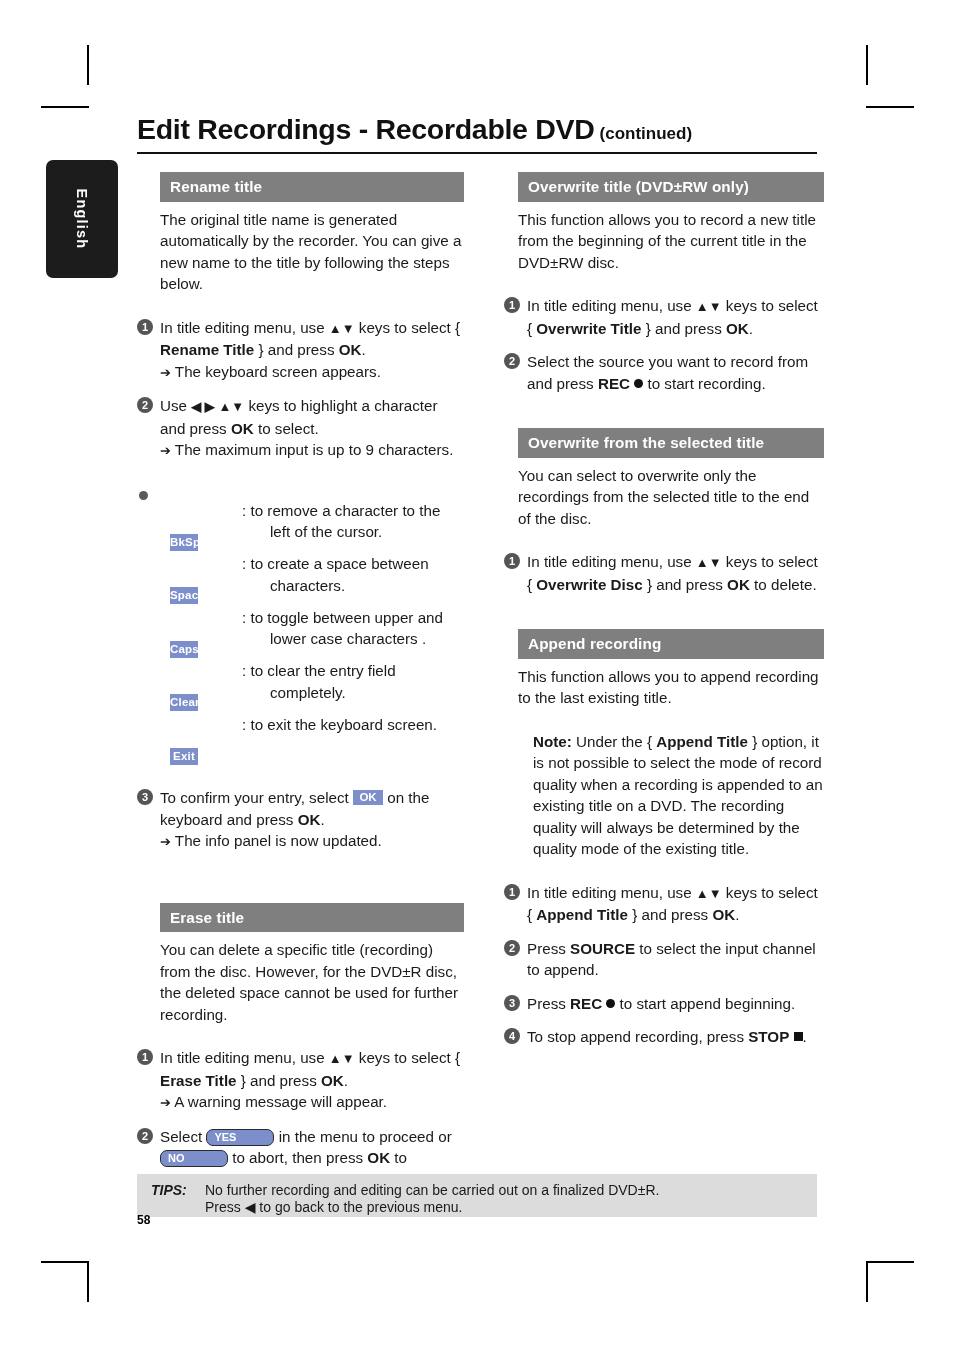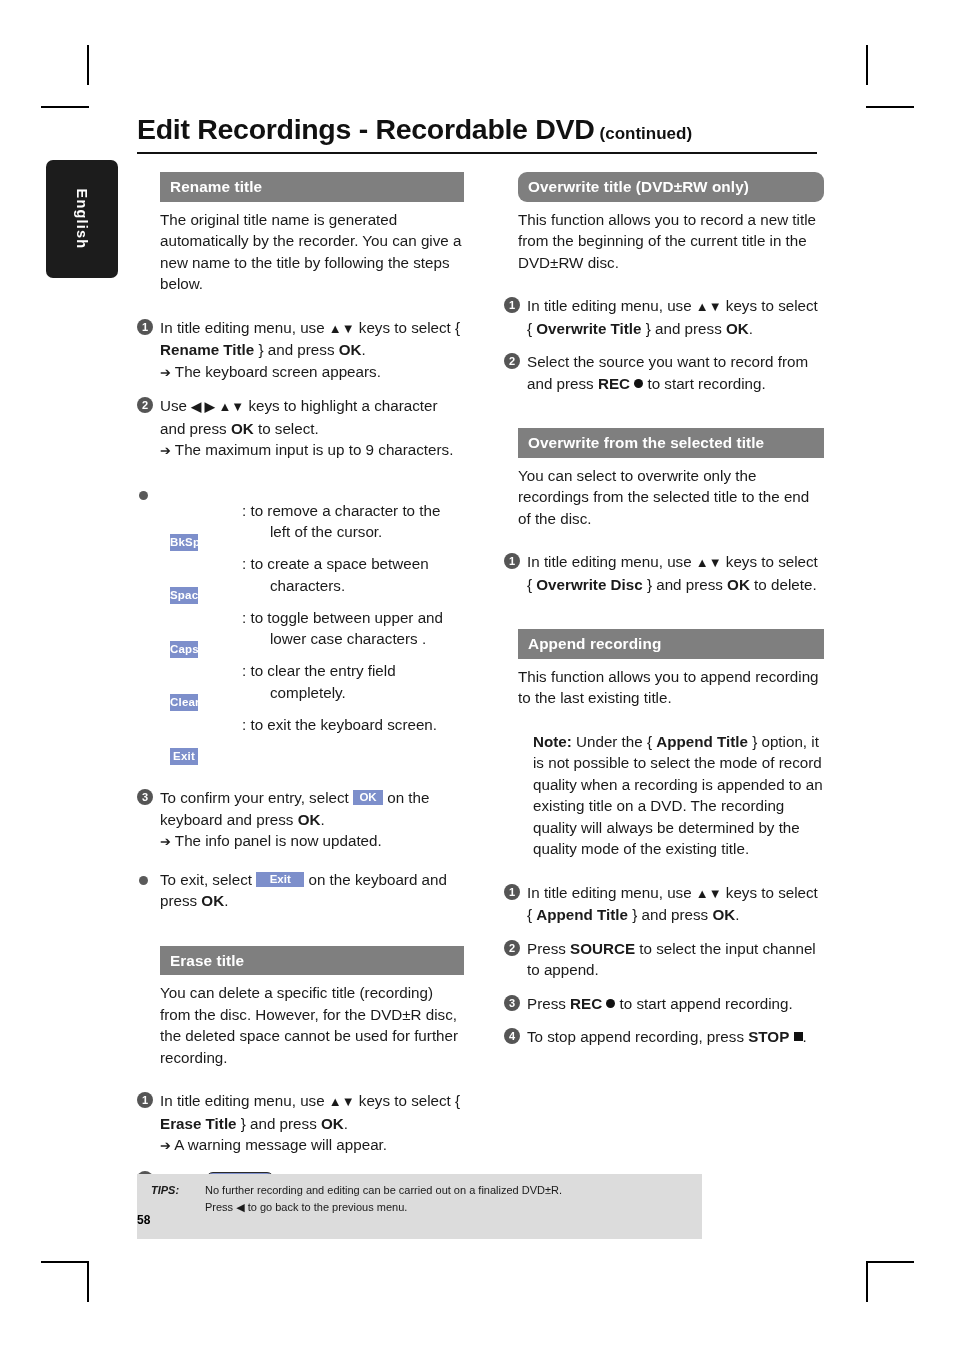--- a/index.html
+++ b/index.html
@@ -242,24 +242,24 @@
     width: 9px; height: 9px;
     background: #111;
     vertical-align: 1px;
   }
 
   
   #tips {
     position: absolute;
     left: 137px;
     top: 1174px;
-    width: 565px;
+    width: 680px;
     background: #dcdcdc;
-    padding: 8px 0 24px 0;
-    font-size: 11px;
+    padding: 8px 0 2px 0;
+    font-size: 14px;
     line-height: 16.5px;
   }
   #tips .row { display: flex; padding-left: 14px; }
   #tips .lab {
     flex: 0 0 54px;
     font-weight: bold;
     font-style: italic;
   }
   #tips .txt { flex: 1; }
 
@@ -364,24 +364,20 @@
     <div class="spacer-md"></div>
 
     <div class="step">
       <span class="num">3</span>
       <span>To confirm your entry, select </span><span class="chip-inline chip-ok">OK</span><span> on the keyboard and press </span><span class="b">OK</span><span>.</span>
       <span class="arrow-line"><span class="arrow">➔</span> <span>The info panel is now updated.</span></span>
     </div>
 
     <div class="spacer-sm"></div>
 
-    <div class="bullet">
-      <span class="dot"></span>
-      <span>To exit, select </span><span class="chip-inline chip-exit">Exit</span><span> on the keyboard and press </span><span class="b">OK</span><span>.</span>
-    </div>
 
     <div class="spacer-lg"></div>
 
     <div class="sec-bar indent">Erase title</div>
     <p class="body">You can delete a specific title (recording) from the disc. However, for the DVD±R disc, the deleted space cannot be used for further recording.</p>
 
     <div class="spacer-md"></div>
 
     <div class="step">
       <span class="num">1</span>
@@ -391,21 +387,21 @@
 
     <div class="step">
       <span class="num">2</span>
       <span>Select </span><span class="pill">YES</span><span> in the menu to proceed or </span><span class="pill">NO</span><span> to abort, then press </span><span class="b">OK</span><span> to confirm.</span>
     </div>
 
   </div>
 
   <div id="col-right" class="col">
 
-    <div class="sec-bar" style="margin-left:14px;border-radius:9px;">Overwrite title (DVD±RW only)</div>
+    <div class="sec-bar" style="margin-left:14px;">Overwrite title (DVD±RW only)</div>
     <p class="body" style="margin-left:14px;">This function allows you to record a new title from the beginning of the current title in the DVD±RW disc.</p>
 
     <div class="spacer-md"></div>
 
     <div class="step">
       <span class="num">1</span>
       <span>In title editing menu, use </span><span class="gly b">▲▼</span><span> keys to select { </span><span class="b">Overwrite Title</span><span> } and press </span><span class="b">OK</span><span>.</span>
     </div>
 
     <div class="step">
@@ -441,21 +437,21 @@
       <span>In title editing menu, use </span><span class="gly b">▲▼</span><span> keys to select { </span><span class="b">Append Title</span><span> } and press </span><span class="b">OK</span><span>.</span>
     </div>
 
     <div class="step">
       <span class="num">2</span>
       <span>Press </span><span class="b">SOURCE</span><span> to select the input channel to append.</span>
     </div>
 
     <div class="step">
       <span class="num">3</span>
-      <span>Press </span><span class="b">REC</span> <span class="rec-dot"></span><span> to start append recording.</span>
+      <span>Press </span><span class="b">REC</span> <span class="rec-dot"></span><span> to start append beginning.</span>
     </div>
 
     <div class="step">
       <span class="num">4</span>
       <span>To stop append recording, press </span><span class="b">STOP</span> <span class="stop-sq"></span><span>.</span>
     </div>
 
   </div>
 
   <div id="tips">

